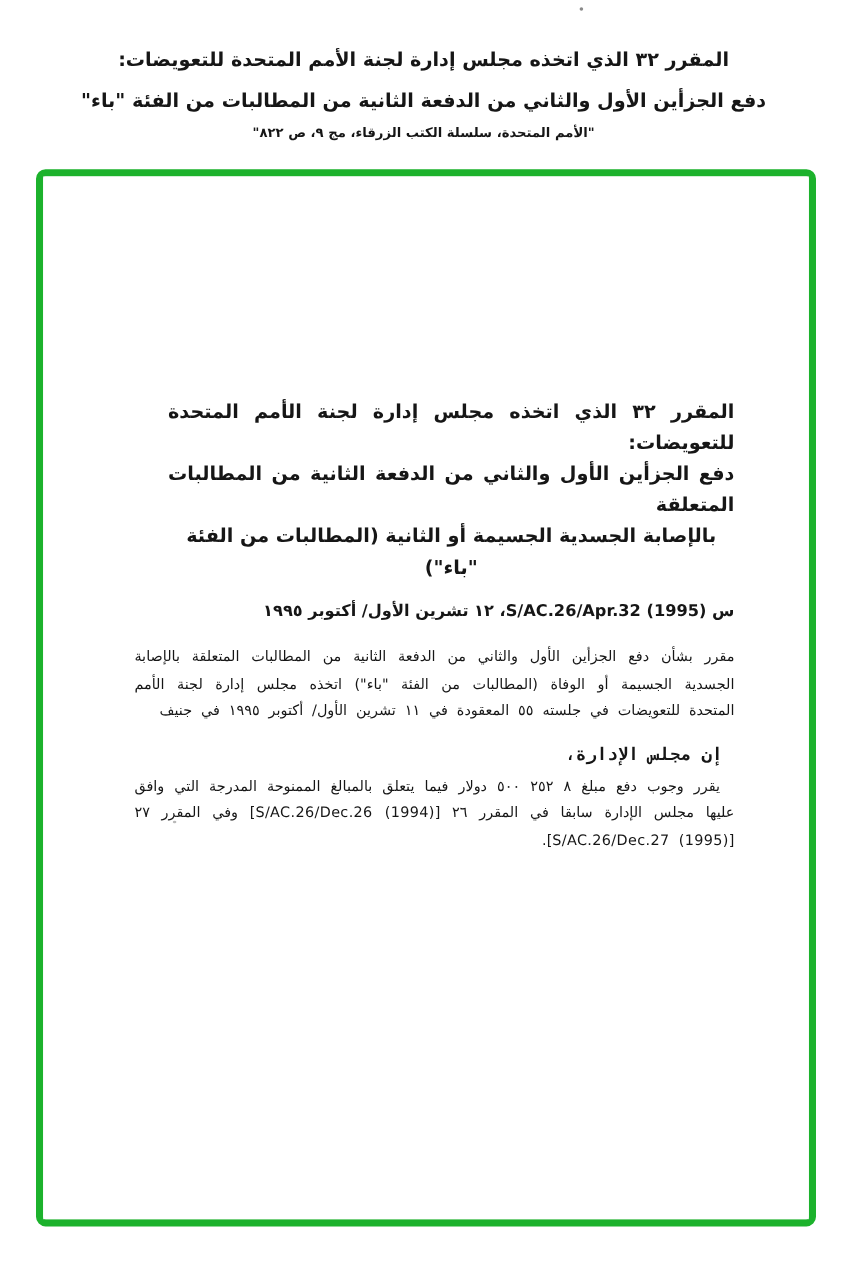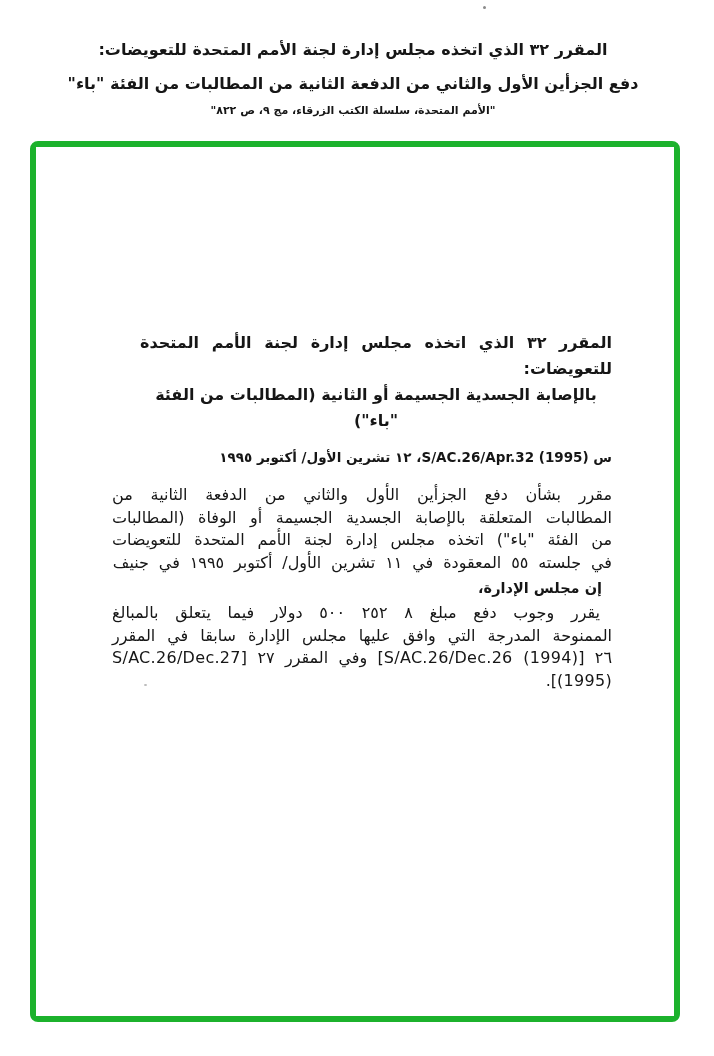--- a/index.html
+++ b/index.html
@@ -95,36 +95,37 @@
     text-align:center;
   }
   .doc-symbol{
     margin-top:14px;
     font-size:13.5px;
     font-weight:bold;
     text-align:right;
     line-height:18px;
   }
   .doc-para{
-    font-size:16px;
+    font-size:12px;
     line-height:22.5px;
     text-align:justify;
     text-align-last:right;
     word-spacing:.3em;
     letter-spacing:.3px;
   }
   .preamble{
     margin-top:18px;
   }
   .doc-salutation{
-    margin-top:3px;
+    margin-top:15px;
     margin-right:10px;
     font-size:14.5px;
     line-height:22px;
     font-weight:bold;
+    font-family:Liberation Mono, monospace;
   }
   .operative{
     margin-top:3px;
     text-indent:12px;
   }
 </style>
 </head>
 <body>
 
 <div class="page">
@@ -137,20 +138,21 @@
     <div class="h3">"الأمم المتحدة، سلسلة الكتب الزرقاء، مج ٩، ص ٨٢٢"</div>
   </header>
 
   <div class="scan-frame">
     <div class="scanned-page">
 
       <div class="doc-content" dir="rtl">
 
         <div class="doc-title">
           <div class="t-line t-just">المقرر ٣٢ الذي اتخذه مجلس إدارة لجنة الأمم المتحدة للتعويضات:</div>
+          <div class="t-line t-just">دفع الجزأين الأول والثاني من الدفعة الثانية من المطالبات المتعلقة</div>
           <div class="t-line t-center">بالإصابة الجسدية الجسيمة أو الثانية (المطالبات من الفئة "باء")</div>
         </div>
 
         <div class="doc-symbol">س S/AC.26/Apr.32 (1995)، ١٢ تشرين الأول/ أكتوبر ١٩٩٥</div>
 
         <p class="doc-para preamble">مقرر بشأن دفع الجزأين الأول والثاني من الدفعة الثانية من المطالبات المتعلقة بالإصابة الجسدية الجسيمة أو الوفاة (المطالبات من الفئة "باء") اتخذه مجلس إدارة لجنة الأمم المتحدة للتعويضات في جلسته ٥٥ المعقودة في ١١ تشرين الأول/ أكتوبر ١٩٩٥ في جنيف</p>
 
         <div class="doc-salutation">إن مجلس الإدارة،</div>
 
         <p class="doc-para operative">يقرر وجوب دفع مبلغ ٨ ٢٥٢ ٥٠٠ دولار فيما يتعلق بالمبالغ الممنوحة المدرجة التي وافق عليها مجلس الإدارة سابقا في المقرر ٢٦ [S/AC.26/Dec.26 (1994)] وفي المقرر ٢٧ [S/AC.26/Dec.27 (1995)].</p>

